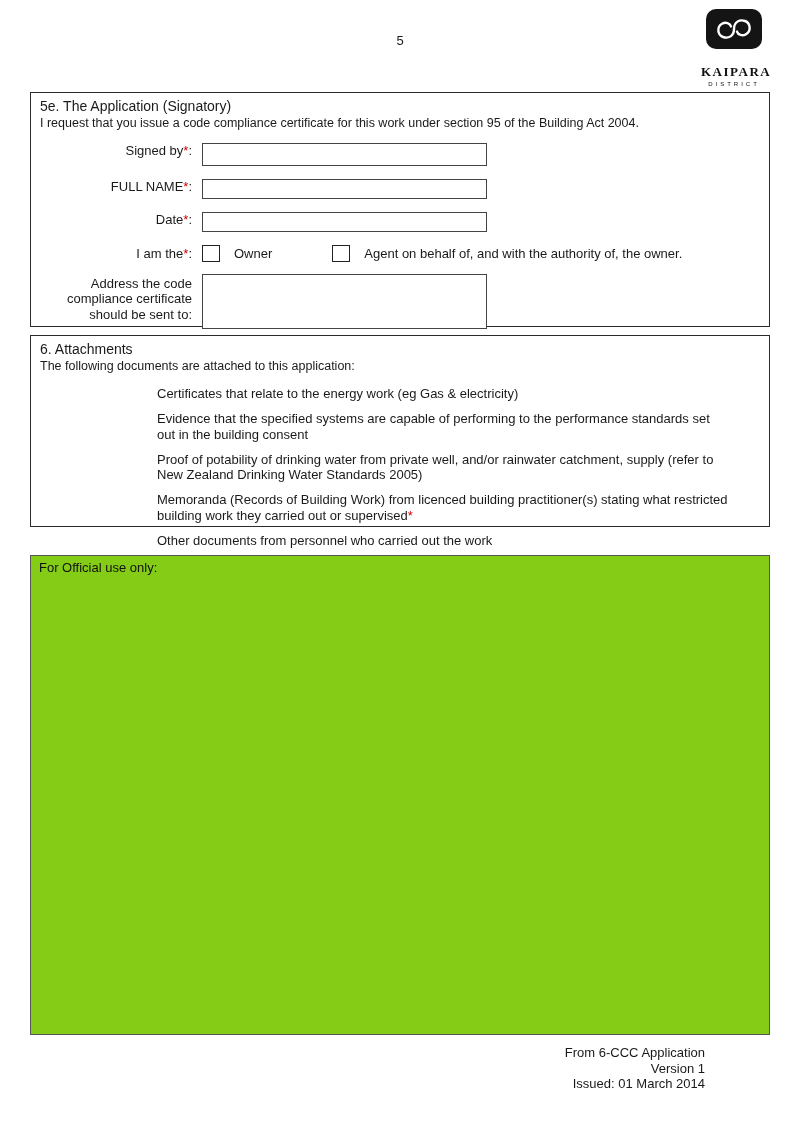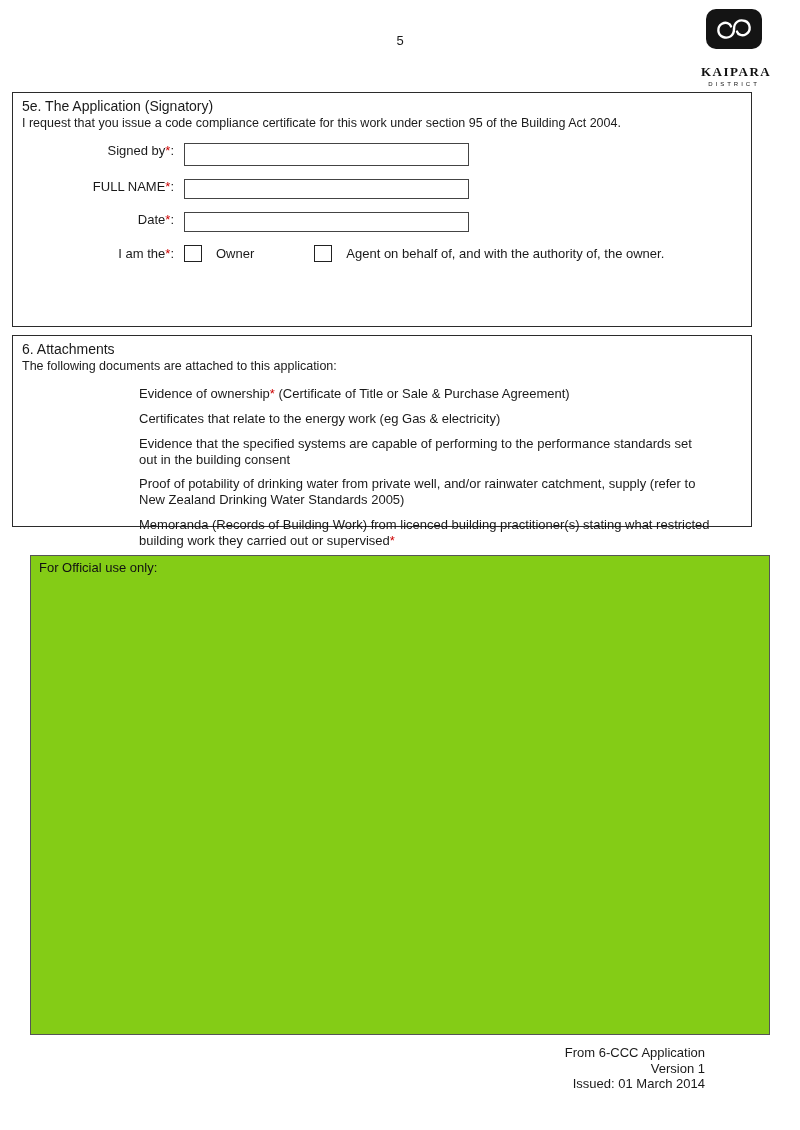--- a/index.html
+++ b/index.html
@@ -42,21 +42,21 @@
   .logo-sub {
     font-size: 6px;
     letter-spacing: 3px;
     color: #111;
     margin-top: 1px;
   }
 
   
   .box {
     position: absolute;
-    left: 12px;
+    left: 30px;
     width: 740px;
     border: 1px solid #2b2b2b;
     box-sizing: border-box;
     background: #fff;
     padding: 5px 9px 10px 9px;
   }
   .box-1 { top: 92px; height: 235px; }
   .box-2 { top: 335px; height: 192px; }
   .box-title { font-size: 14px; margin-bottom: 2px; }
   .box-intro { font-size: 12.5px; margin-bottom: 13px; }
@@ -201,28 +201,31 @@
     </div>
 
     <div class="checkbox-row">
       <div class="field-label"><span>I am the</span><span class="req">*</span><span>:</span></div>
       <span class="checkbox"></span>
       <span class="cb-label">Owner</span>
       <span class="checkbox cb-gap"></span>
       <span class="cb-label">Agent on behalf of, and with the authority of, the owner.</span>
     </div>
 
+    <div class="address-row">
+      <div class="address-label">Address the code compliance certificate should be sent to:</div>
+      <textarea class="address-input" style=""></textarea>
+    </div>
   </section>
 
   <section class="box box-2">
     <div class="box-title">6. Attachments</div>
     <div class="box-intro">The following documents are attached to this application:</div>
 
     <div class="attach-list">
-      <div class="attach-item"><span>Evidence of ownership</span><span class="req">*</span><span> (Certificate of Title or Sale &amp; Purchase Agreement)</span></div>
       <div class="attach-item"><span>Certificates that relate to the energy work (eg Gas &amp; electricity)</span><span class="req"></span><span></span></div>
       <div class="attach-item"><span>Evidence that the specified systems are capable of performing to the performance standards set out in the building consent</span><span class="req"></span><span></span></div>
       <div class="attach-item"><span>Proof of potability of drinking water from private well, and/or rainwater catchment, supply (refer to New Zealand Drinking Water Standards 2005)</span><span class="req"></span><span></span></div>
       <div class="attach-item"><span>Memoranda (Records of Building Work) from licenced building practitioner(s) stating what restricted building work they carried out or supervised</span><span class="req">*</span><span></span></div>
       <div class="attach-item"><span>Other documents from personnel who carried out the work</span><span class="req"></span><span></span></div>
     </div>
   </section>
 
   <div class="official-box">
     <div class="official-label">For Official use only:</div>

